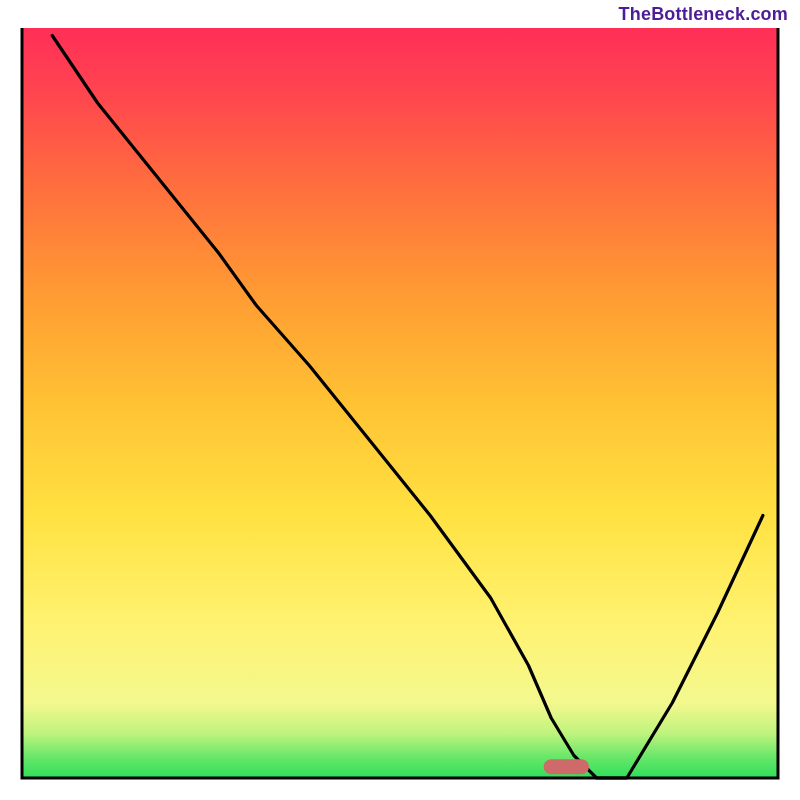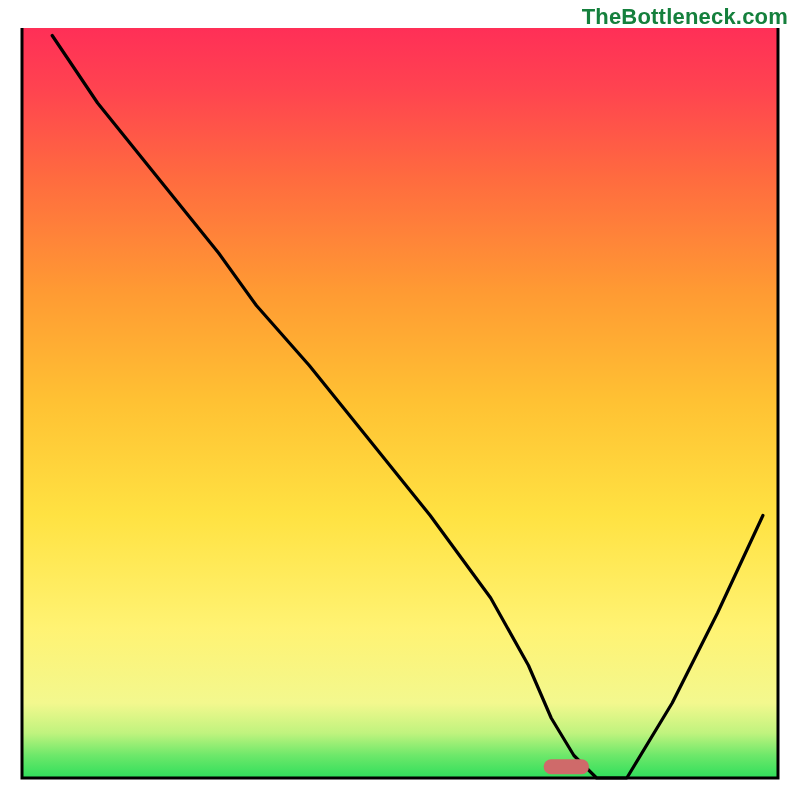--- a/index.html
+++ b/index.html
@@ -13,23 +13,23 @@
   }
   .stage {
     position: relative;
     width: 800px;
     height: 800px;
   }
   .watermark {
     position: absolute;
     top: 4px;
     right: 12px;
-    font-size: 22px;
+    font-size: 18px;
     font-weight: 600;
-    color: #15803d;
+    color: #4c1d95;
     letter-spacing: 0.2px;
     z-index: 10;
   }
   svg.plot {
     position: absolute;
     left: 0;
     top: 0;
     width: 800px;
     height: 800px;
   }

